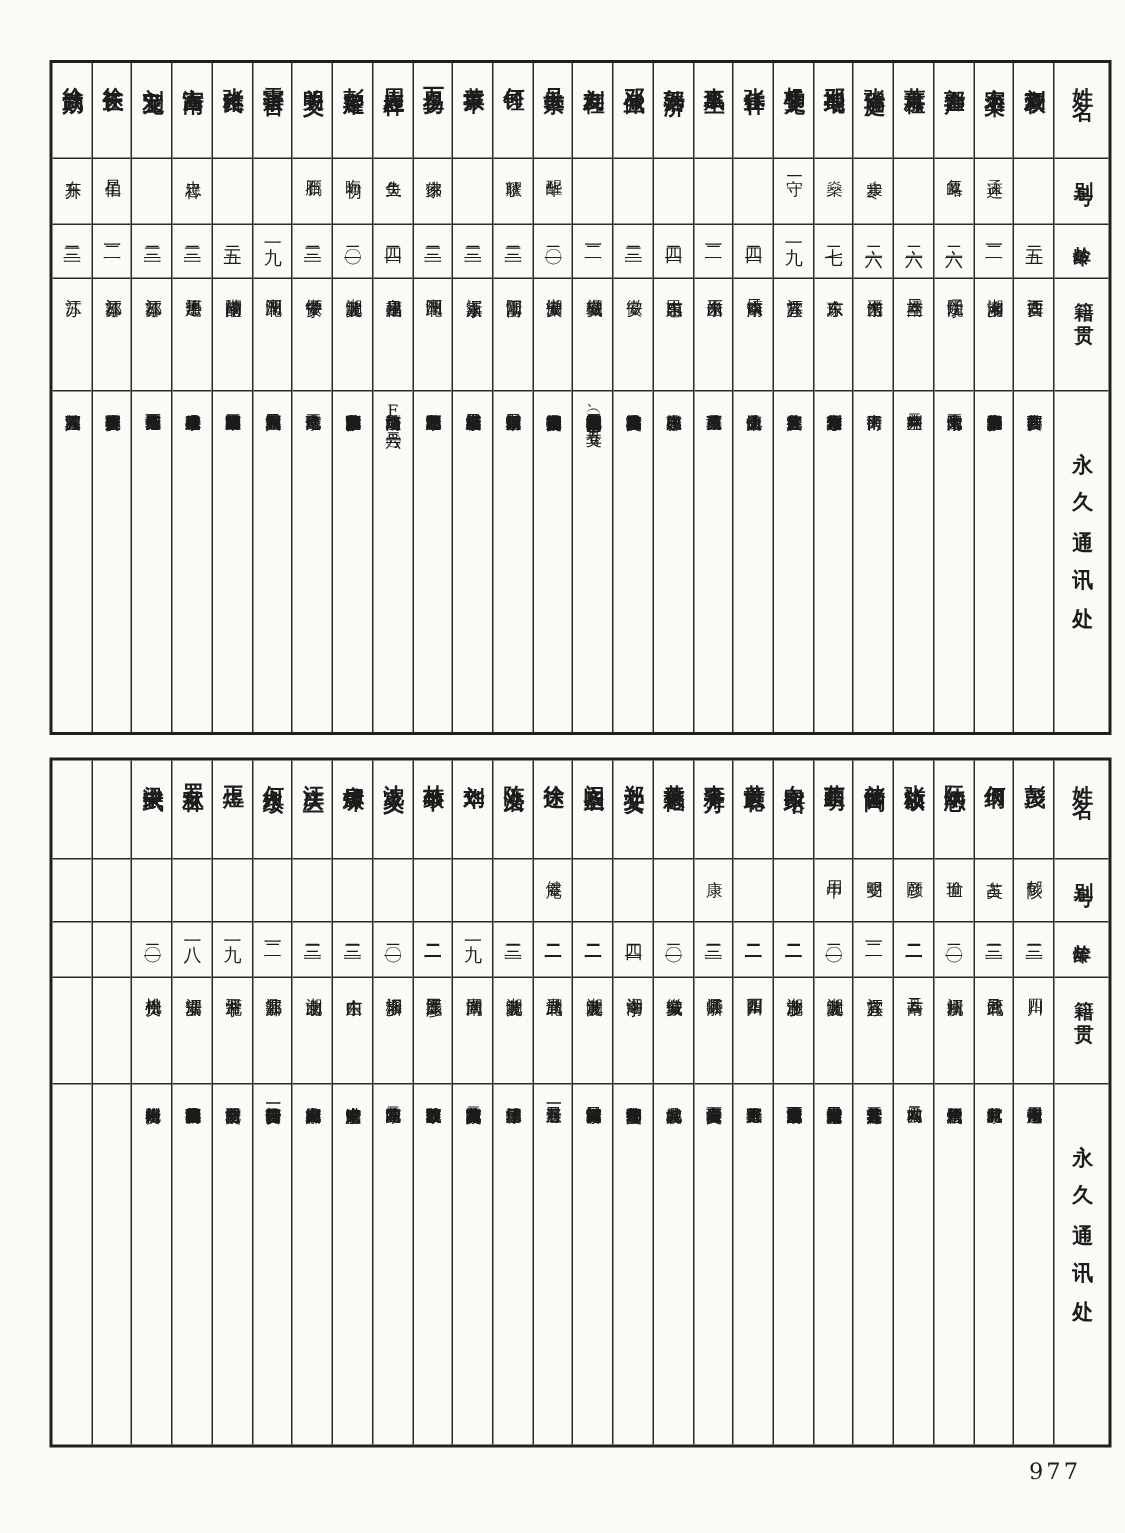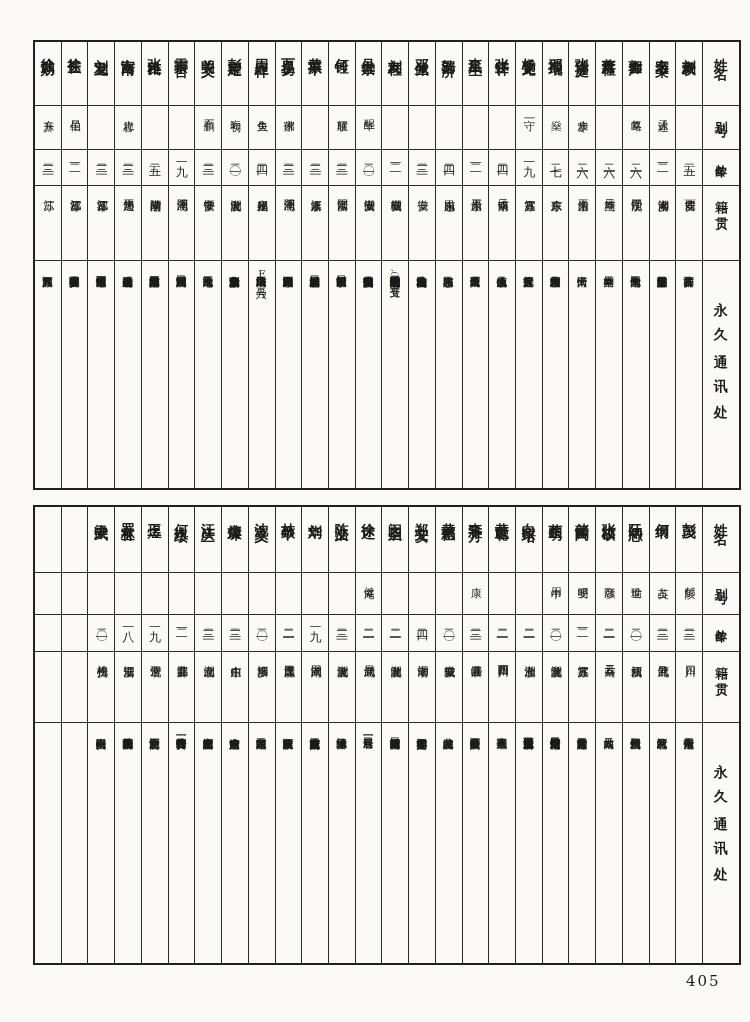--- a/index.html
+++ b/index.html
@@ -1014,15 +1014,15 @@
         </div>
       <div class="cell c-native">
           <span class="vtext"></span>
         </div>
       <div class="cell c-addr">
           <span class="vtext"></span>
         </div>
     </div>
   </div>
 
-  <div class="page-number">405</div>
+  <div class="page-number">977</div>
 
 </div>
 
 </body></html>

